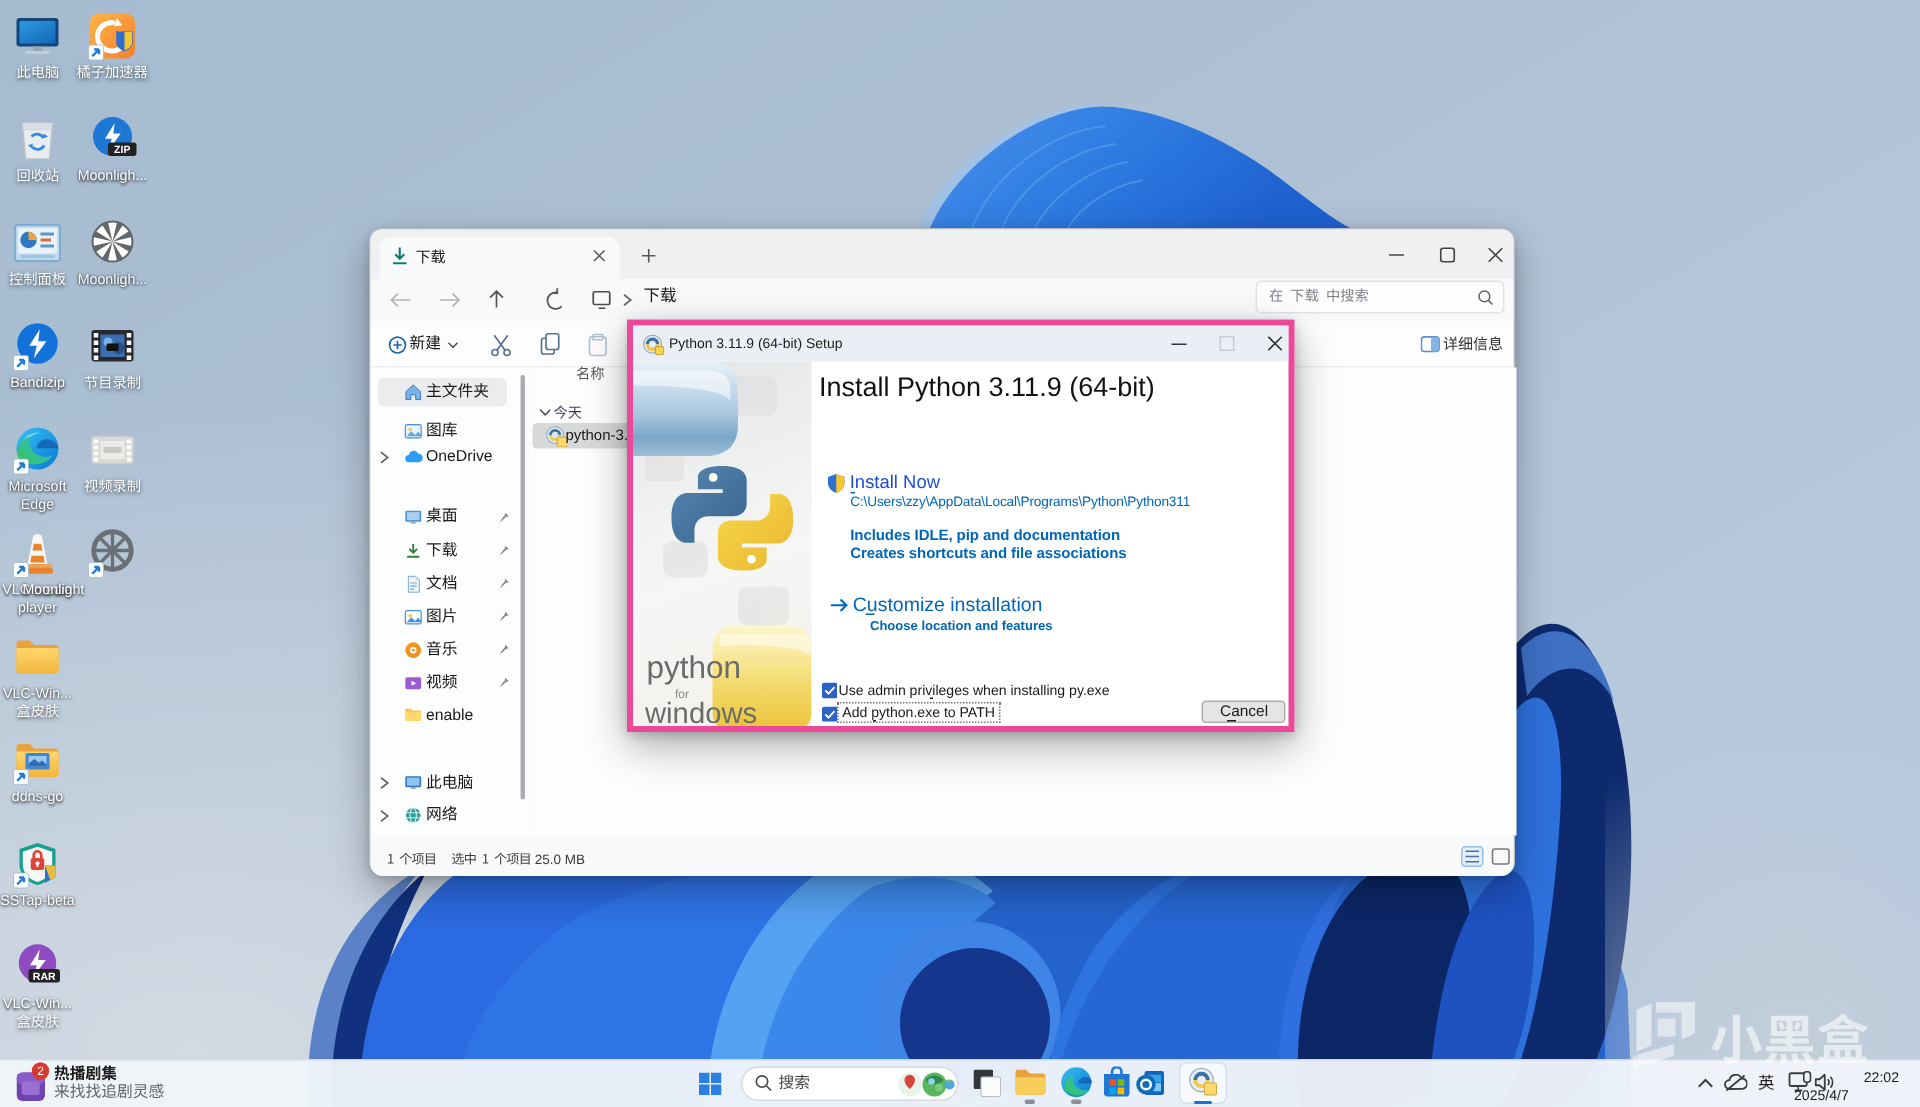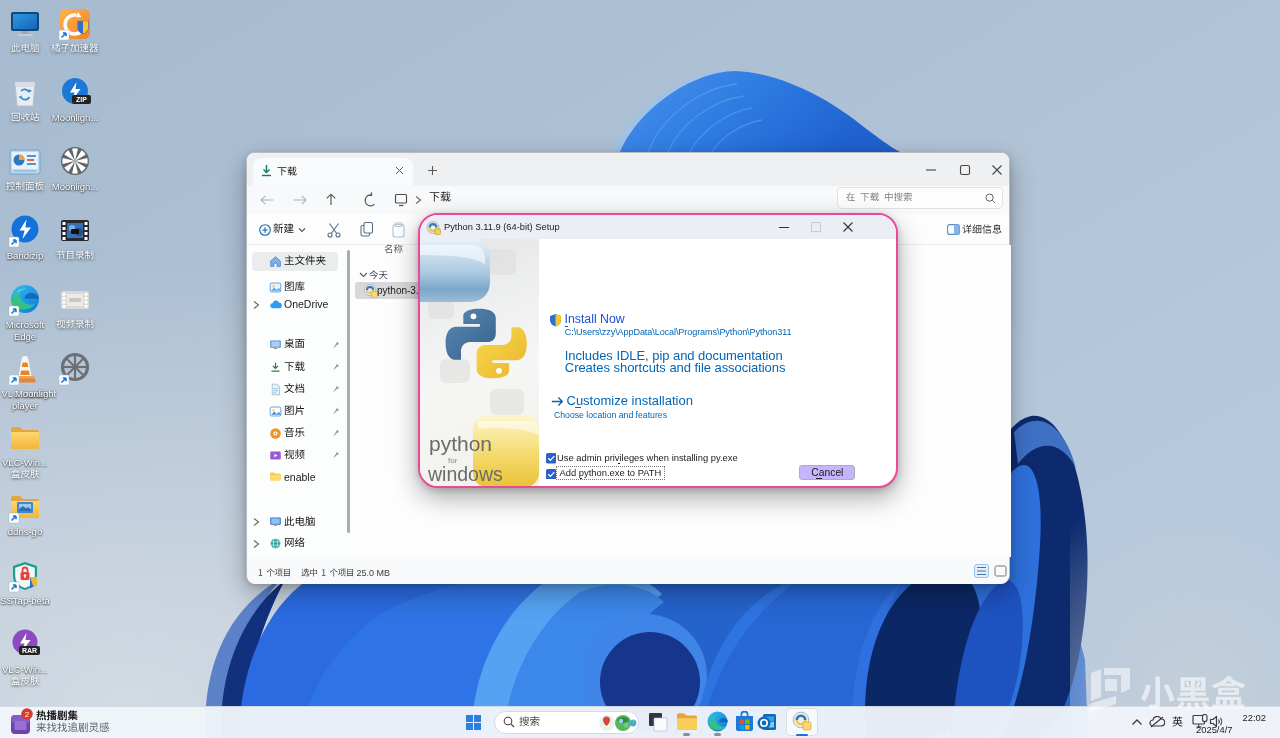--- a/index.html
+++ b/index.html
@@ -622,21 +622,21 @@
   </svg>
 <svg style="position:absolute;left:300.5px;top:568.2px;overflow:visible" width="53" height="11" fill="#3c3c3c">
     <path transform="translate(0.0,7.7) scale(0.0087)" d="M61 -765C119 -716 187 -646 216 -597L278 -644C246 -692 177 -760 118 -806ZM446 -810C422 -721 380 -633 326 -574C344 -565 376 -545 390 -534C413 -562 435 -597 455 -636H603V-490H320V-423H501C484 -292 443 -197 293 -144C309 -130 331 -102 339 -83C507 -149 557 -264 576 -423H679V-191C679 -115 696 -93 771 -93C786 -93 854 -93 869 -93C932 -93 952 -125 959 -252C938 -257 907 -268 893 -282C890 -177 886 -163 861 -163C847 -163 792 -163 782 -163C756 -163 753 -166 753 -191V-423H951V-490H678V-636H909V-701H678V-836H603V-701H485C498 -731 509 -763 518 -795ZM251 -456H56V-386H179V-83C136 -63 90 -27 45 15L95 80C152 18 206 -34 243 -34C265 -34 296 -5 335 19C401 58 484 68 600 68C698 68 867 63 945 58C946 36 958 -1 966 -20C867 -10 715 -3 601 -3C495 -3 411 -9 349 -46C301 -74 278 -98 251 -100Z"></path>
     <path transform="translate(8.2,7.7) scale(0.0087)" d="M458 -840V-661H96V-186H171V-248H458V79H537V-248H825V-191H902V-661H537V-840ZM171 -322V-588H458V-322ZM825 -322H537V-588H825Z"></path>
     <path transform="translate(20.2,7.7) scale(0.0087)" d="M88 0H490V-76H343V-733H273C233 -710 186 -693 121 -681V-623H252V-76H88Z"></path>
     <path transform="translate(28.4,7.7) scale(0.0087)" d="M460 -546V79H538V-546ZM506 -841C406 -674 224 -528 35 -446C56 -428 78 -399 91 -377C245 -452 393 -568 501 -706C634 -550 766 -454 914 -376C926 -400 949 -428 969 -444C815 -519 673 -613 545 -766L573 -810Z"></path>
     <path transform="translate(36.6,7.7) scale(0.0087)" d="M618 -500V-289C618 -184 591 -56 319 19C335 34 357 61 366 77C649 -12 693 -158 693 -289V-500ZM689 -91C766 -41 864 31 911 79L961 26C913 -21 813 -90 736 -138ZM29 -184 48 -106C140 -137 262 -179 379 -219L369 -284L247 -247V-650H363V-722H46V-650H172V-225ZM417 -624V-153H490V-556H816V-155H891V-624H655C670 -655 686 -692 702 -728H957V-796H381V-728H613C603 -694 591 -656 578 -624Z"></path>
     <path transform="translate(44.8,7.7) scale(0.0087)" d="M233 -470H759V-305H233ZM233 -542V-704H759V-542ZM233 -233H759V-67H233ZM158 -778V74H233V6H759V74H837V-778Z"></path>
   </svg>
 <div class="abs" style="left:356.5px;top:568px;font-size:9px;color:#3c3c3c">25.0 MB</div>
-<div class="abs" style="left:418px;top:213px;width:480px;height:275px;border-radius:20px;background:#fff;box-shadow:0 10px 26px rgba(0,0,0,.32),0 2px 7px rgba(0,0,0,.18);border:2px solid #ec4899;overflow:hidden">
+<div class="abs" style="left:418px;top:213px;width:445px;height:275px;border-radius:0;background:#fff;box-shadow:0 10px 26px rgba(0,0,0,.32),0 2px 7px rgba(0,0,0,.18);border:4px solid #ec4899;overflow:hidden">
  <div class="abs" style="left:0;top:0;width:100%;height:24px;background:#ebeff5"></div>
 
  <svg class="abs" style="left:6px;top:5px" width="15" height="15" viewBox="0 0 15 15">
       <circle cx="7" cy="7.5" r="6" fill="#dfe9f1" stroke="#8fa6b8" stroke-width=".7"></circle>
       <path d="M7 3 a4.5 4.5 0 0 1 4.5 4.5 l-2.2 0 a2.3 2.3 0 0 0 -4.6 0 l-2.2 0 a4.5 4.5 0 0 1 4.5 -4.5" fill="#3b74a8"></path>
       <path d="M7 12 a4.5 4.5 0 0 1 -4.5-4.5 l2.2 0 a2.3 2.3 0 0 0 4.6 0 l2.2 0 a4.5 4.5 0 0 1 -4.5 4.5" fill="#f0c23d"></path>
       <circle cx="7" cy="7.5" r="1.3" fill="#eef3f7"></circle>
       <rect x="9" y="9" width="5.5" height="5.5" rx="1" fill="#f6d34c" stroke="#b89a2e" stroke-width=".6"></rect>
     </svg>
  <div class="abs" style="left:24px;top:7px;font-size:9.3px;color:#1a1a1a">Python 3.11.9 (64-bit) Setup</div>
@@ -689,50 +689,51 @@
     <path d="M172 246 c60 0 56 -26 56 -26 l0 -27 -57 0 0 -9 80 0 c0 0 38 4 38 -56 0 -60 -33 -58 -33 -58 l-20 0 0 28 c0 0 1 33 -33 33 l-56 0 c0 0 -31 -1 -31 30 l0 51 c0 0 -5 34 56 34 z" fill="url(#pyy)"></path>
     <circle cx="105" cy="32" r="10" fill="#fff"></circle>
     <circle cx="193" cy="220" r="10" fill="#fff"></circle>
    </g>
   </svg>
   <div class="abs" style="left:9px;top:193px;font-size:21px;color:#6b6b6b">python</div>
   <div class="abs" style="left:28px;top:217px;font-size:8px;color:#8a8a8a">for</div>
   <div class="abs" style="left:8px;top:224px;font-size:19.5px;color:#6b6b6b">windows</div>
  </div>
 
+ <div class="abs" style="left:124px;top:30.8px;font-size:18px;color:#111">Install Python 3.11.9 (64-bit)</div>
 
  <svg class="abs" style="left:129px;top:98px" width="13" height="14" viewBox="0 0 13 14">
       <path d="M6.5 1 L12 3 V7 C12 10.5 9.5 12.6 6.5 13.5 C3.5 12.6 1 10.5 1 7 V3 Z" fill="#2f6fd0"></path>
       <path d="M6.5 1 L12 3 V7 C12 10.5 9.5 12.6 6.5 13.5 Z" fill="#f7c52e"></path>
     </svg>
  <div class="abs" style="left:144.5px;top:96.6px;font-size:12.3px;color:#1d4ed8">Install Now</div>
     <div class="abs" style="left:145px;top:110.6px;width:3px;height:1px;background:#0066b8"></div>
  <div class="abs" style="left:144.8px;top:111.6px;font-size:9.1px;letter-spacing:-0.1px;color:#0066b8">C:\Users\zzy\AppData\Local\Programs\Python\Python311</div>
- <div class="abs" style="left:144.8px;top:135.4px;font-size:13px;color:#0066b8;line-height:11.7px;font-weight:normal;letter-spacing:-0.05px">Includes IDLE, pip and documentation<br>Creates shortcuts and file associations</div>
+ <div class="abs" style="left:144.8px;top:135.4px;font-size:10px;color:#0066b8;line-height:11.7px;font-weight:bold;letter-spacing:-0.05px">Includes IDLE, pip and documentation<br>Creates shortcuts and file associations</div>
 
  <svg class="abs" style="left:131px;top:181px" width="13" height="11" viewBox="0 0 15 12">
       <path d="M1 6 H13 M8.5 1.5 L13 6 L8.5 10.5" stroke="#0066b8" stroke-width="1.6" fill="none"></path>
     </svg>
  <div class="abs" style="left:146.5px;top:178.3px;font-size:13px;color:#0066b8">Customize installation</div>
     <div class="abs" style="left:154.5px;top:191.6px;width:6px;height:1px;background:#0066b8"></div>
- <div class="abs" style="left:134px;top:194.8px;font-size:8.7px;font-weight:normal;color:#0066b8">Choose location and features</div>
+ <div class="abs" style="left:158px;top:194.8px;font-size:8.7px;font-weight:bold;color:#0066b8">Choose location and features</div>
 
  <svg class="abs" style="left:125.5px;top:238px" width="10.5" height="10.5" viewBox="0 0 12 12">
       <rect width="12" height="12" rx="2" fill="#2a62c9"></rect>
       <path d="M2.5 6 L5 8.5 L9.5 3.5" stroke="#fff" stroke-width="1.4" fill="none"></path>
     </svg>
  <div class="abs" style="left:137px;top:236.6px;font-size:9.4px;color:#1a1a1a">Use admin privileges when installing py.exe</div>
     <div class="abs" style="left:198px;top:248.2px;width:2px;height:0.8px;background:#1a1a1a"></div>
  <svg class="abs" style="left:125.5px;top:253.8px" width="10.5" height="10.5" viewBox="0 0 12 12">
       <rect width="12" height="12" rx="2" fill="#2a62c9"></rect>
       <path d="M2.5 6 L5 8.5 L9.5 3.5" stroke="#fff" stroke-width="1.4" fill="none"></path>
     </svg>
  <div class="abs" style="left:135.5px;top:251.4px;border:1px dotted #777;padding:0 3px;font-size:9.4px;color:#1a1a1a;height:13.5px;line-height:12.3px">Add python.exe to PATH</div>
     <div class="abs" style="left:160px;top:263.4px;width:2px;height:0.8px;background:#1a1a1a"></div>
- <div class="abs" style="left:379.4px;top:249.8px;width:56px;height:15px;background:#c4b5fd;border:1px solid #aeaeae;border-radius:3px;text-align:center;font-size:10.3px;color:#1a1a1a;line-height:14px">Cancel</div>
+ <div class="abs" style="left:379.4px;top:249.8px;width:56px;height:15px;background:#e5e5e5;border:1px solid #aeaeae;border-radius:3px;text-align:center;font-size:10.3px;color:#1a1a1a;line-height:14px">Cancel</div>
     <div class="abs" style="left:396px;top:262.6px;width:6px;height:1px;background:#1a1a1a"></div>
 </div>
 
 <div class="abs" style="left:0;top:706px;width:1280px;height:32px;background:rgba(240,245,250,.96);border-top:1px solid rgba(160,175,190,.35)"></div>
 <svg class="abs" style="left:11px;top:713px" width="22" height="22" viewBox="0 0 22 22">
     <rect x="0" y="2" width="19" height="19" rx="4" fill="#6f43ae"></rect>
     <rect x="0" y="2" width="19" height="8" rx="4" fill="#8a5cc9"></rect>
     <rect x="3.5" y="8" width="12" height="9" rx="1.5" fill="#9a6fd4"></rect>
   </svg>
 <svg class="abs" style="left:21px;top:708px" width="12" height="12">

